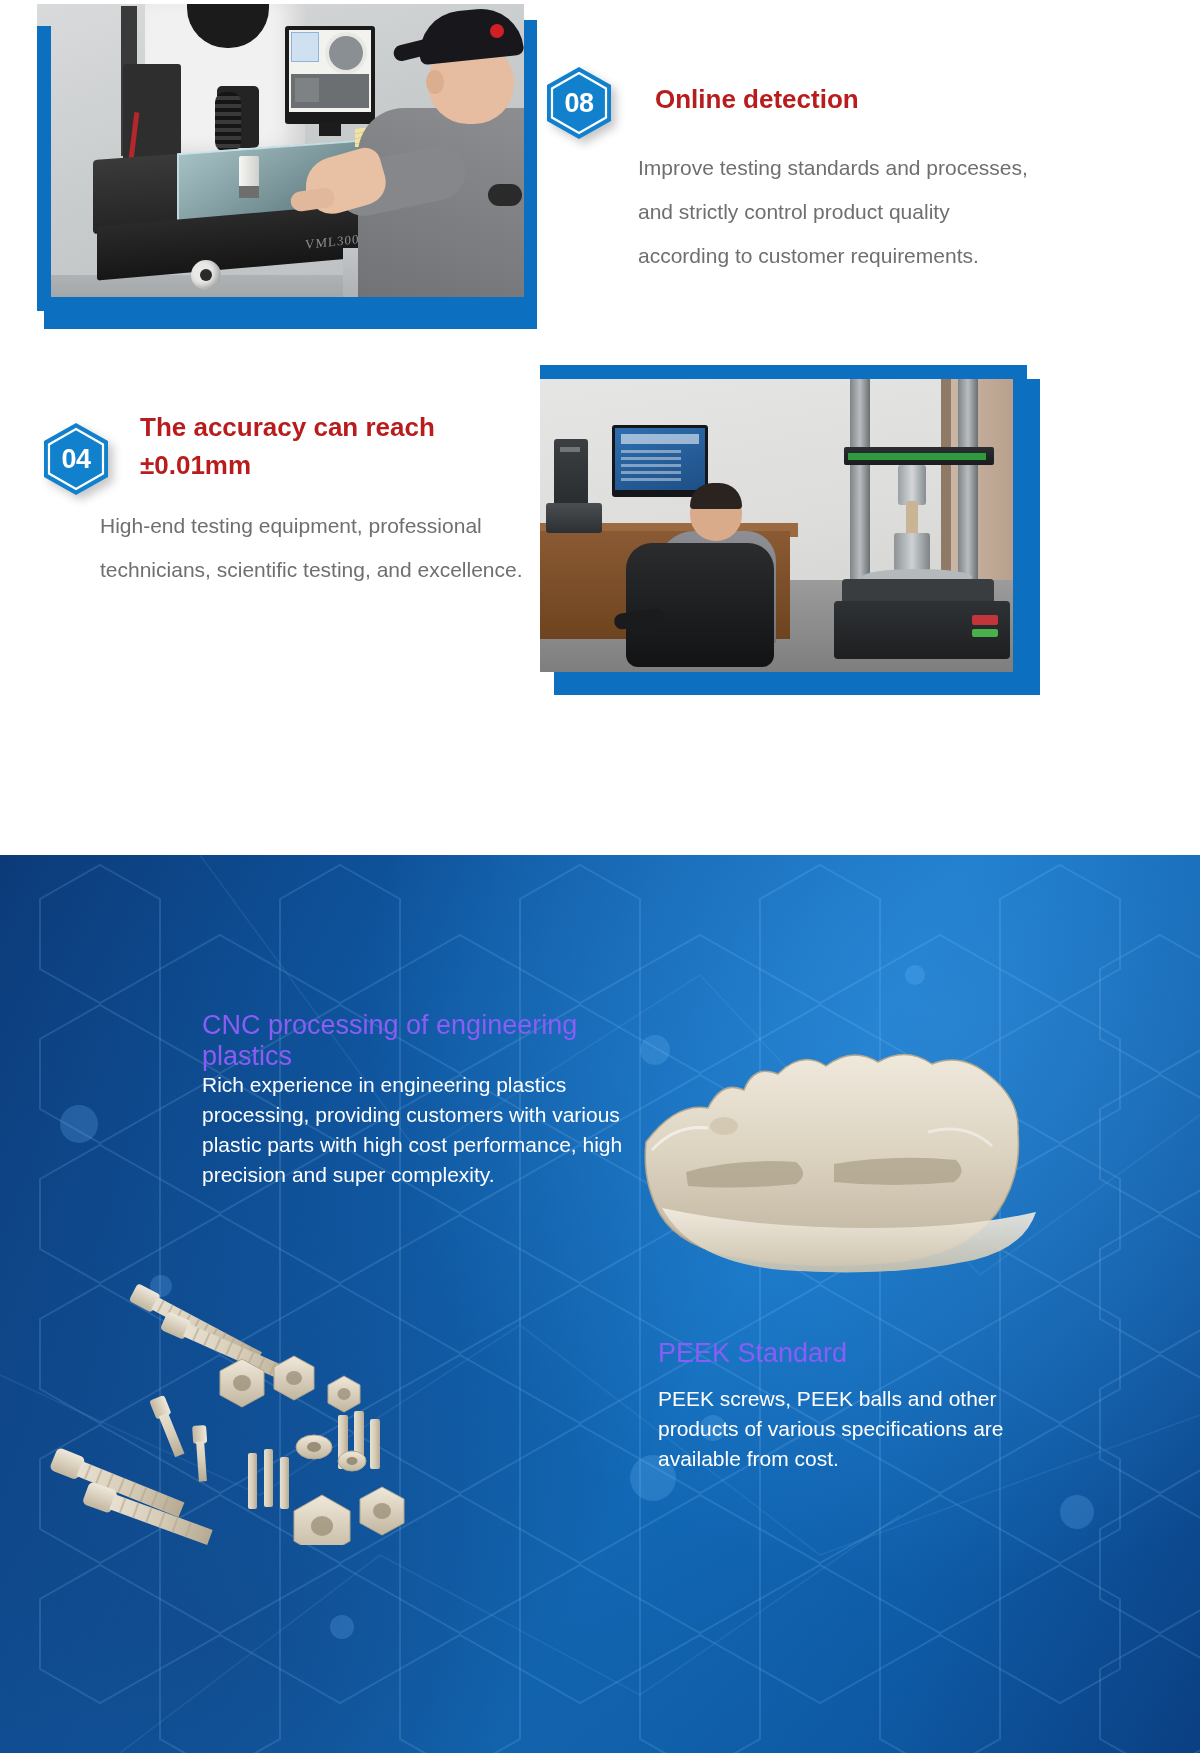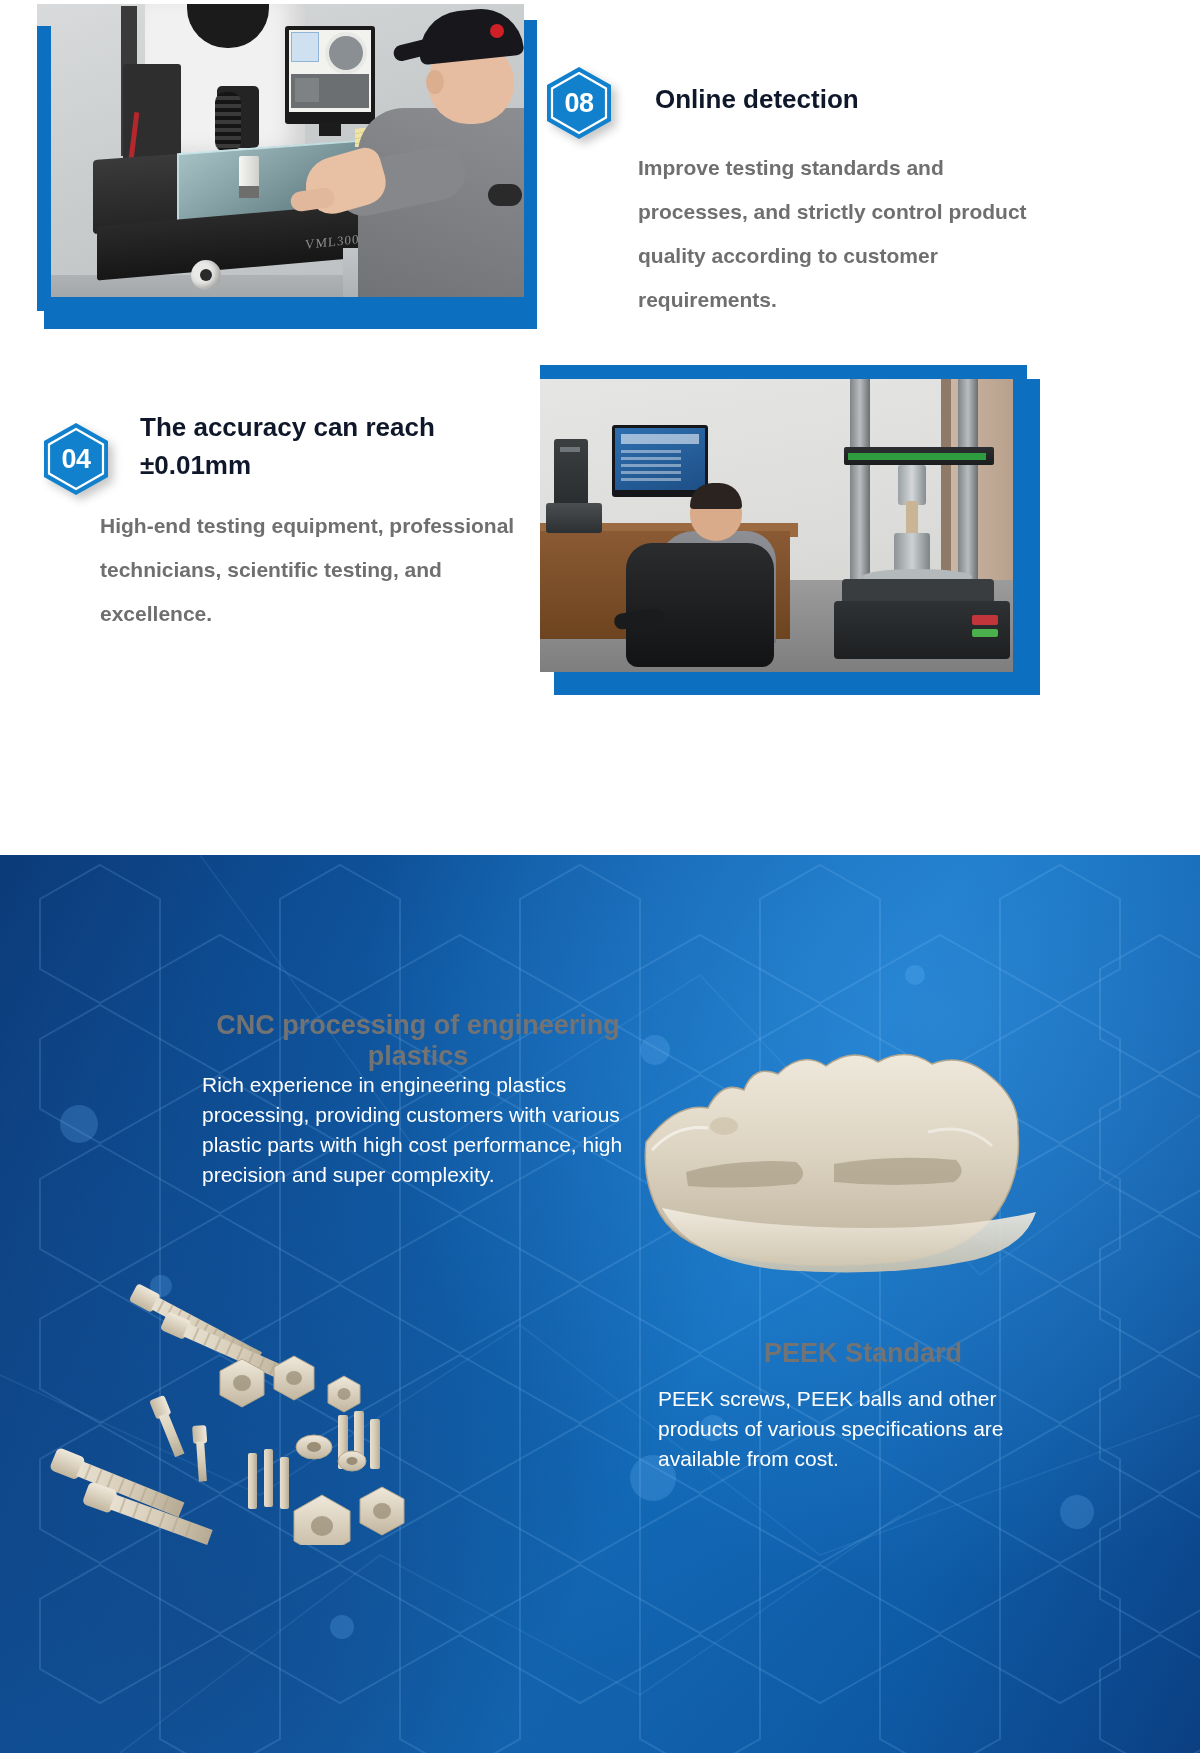--- a/index.html
+++ b/index.html
@@ -118,22 +118,22 @@
   .accent-r { position:absolute; right:0; top:0; width:14px; height:316px; background:#0d6fc0; }
   .accent-t { position:absolute; right:0; top:0; width:500px; height:14px; background:#0d6fc0; }
 
   
   .txtblock { position:absolute; }
   .hexbadge { position:absolute; width:78px; height:78px; }
   .hexbadge svg { display:block; width:78px; height:78px; filter: drop-shadow(5px 5px 5px rgba(0,0,0,.22)); }
   .hexnum { position:absolute; left:0; top:0; width:78px; height:78px; display:flex; align-items:center; justify-content:center;
     color:#fff; font-size:27px; font-weight:bold; font-family:"Liberation Sans",sans-serif; letter-spacing:-.5px; }
 
-  .blk-title { color:#0f172a; font-size:26px; font-weight:bold; line-height:38px; }
-  .blk-body { color:#6f6f6f; font-size:21px; line-height:44px;font-weight:bold; }
+  .blk-title { color:#b91c1c; font-size:26px; font-weight:bold; line-height:38px; }
+  .blk-body { color:#6f6f6f; font-size:21px; line-height:44px; }
 
   #t03 { left:540px; top:64px; width:520px; }
   #t03 .hexbadge { left:0; top:0; }
   #t03 .blk-title { position:absolute; left:115px; top:16px; width:400px; }
   #t03 .blk-body { position:absolute; left:98px; top:82px; width:400px; }
 
   #t04 { left:32px; top:400px; width:520px; }
   #t04 .hexbadge { left:5px; top:20px; }
   #t04 .blk-title { position:absolute; left:108px; top:8px; width:400px; }
   #t04 .blk-body { position:absolute; left:68px; top:104px; width:440px; }
@@ -156,21 +156,21 @@
     background:#fff; border-radius:16px; display:flex; align-items:center; justify-content:center;
     box-shadow:0 3px 14px rgba(0,0,0,.14); z-index:5;
   }
   .banner-text { color:#1379cd; font-size:47px; font-style:italic; font-weight:normal; letter-spacing:.3px; }
 
   .bignum { position:absolute; color:#ffffff; font-weight:bold; line-height:1; font-family:"Liberation Sans",sans-serif; }
   #num01 { left:22px; top:1023px; font-size:152px; letter-spacing:-4px; z-index:4; }
   #num02 { left:460px; top:1331px; font-size:152px; letter-spacing:-4px; z-index:4; }
 
   .svc { position:absolute; z-index:4; }
-  .svc-title { color:#737373; font-size:27px; font-weight:bold;text-align:center; }
+  .svc-title { color:#8b5cf6; font-size:27px; font-weight:normal; }
   .svc-body { color:#fff; font-size:21px; line-height:30px; }
 
   #svc01 { left:202px; top:1010px; width:432px; }
   #svc01 .svc-title { position:absolute; left:0; top:0; width:432px; }
   #svc01 .svc-body { position:absolute; left:0; top:60px; width:428px; }
 
   #svc02 { left:658px; top:1334px; width:410px; }
   #svc02 .svc-title { position:absolute; left:0; top:4px; width:410px; }
   #svc02 .svc-body { position:absolute; left:0; top:50px; width:406px; }
 

